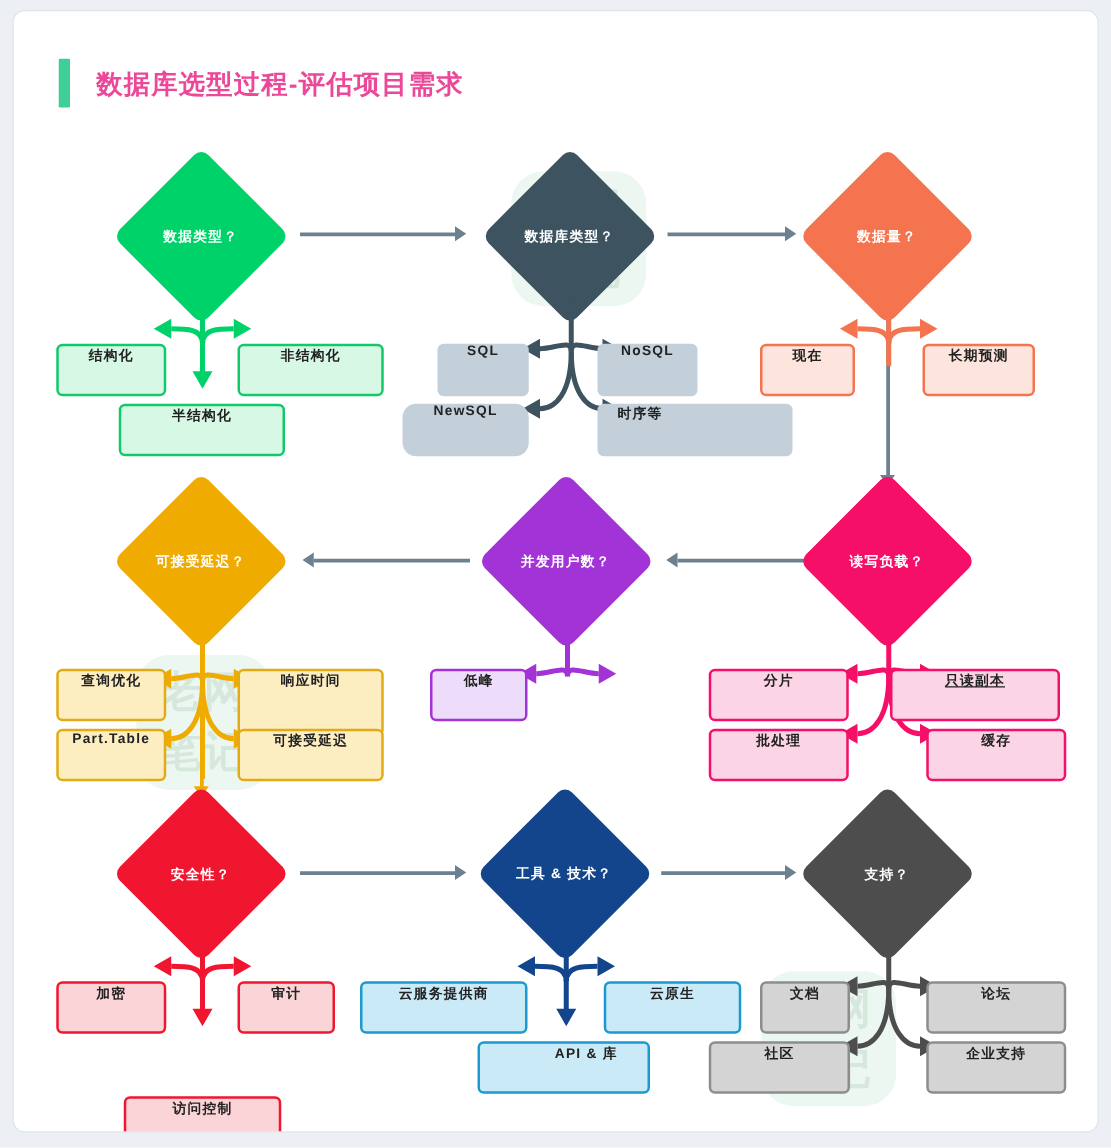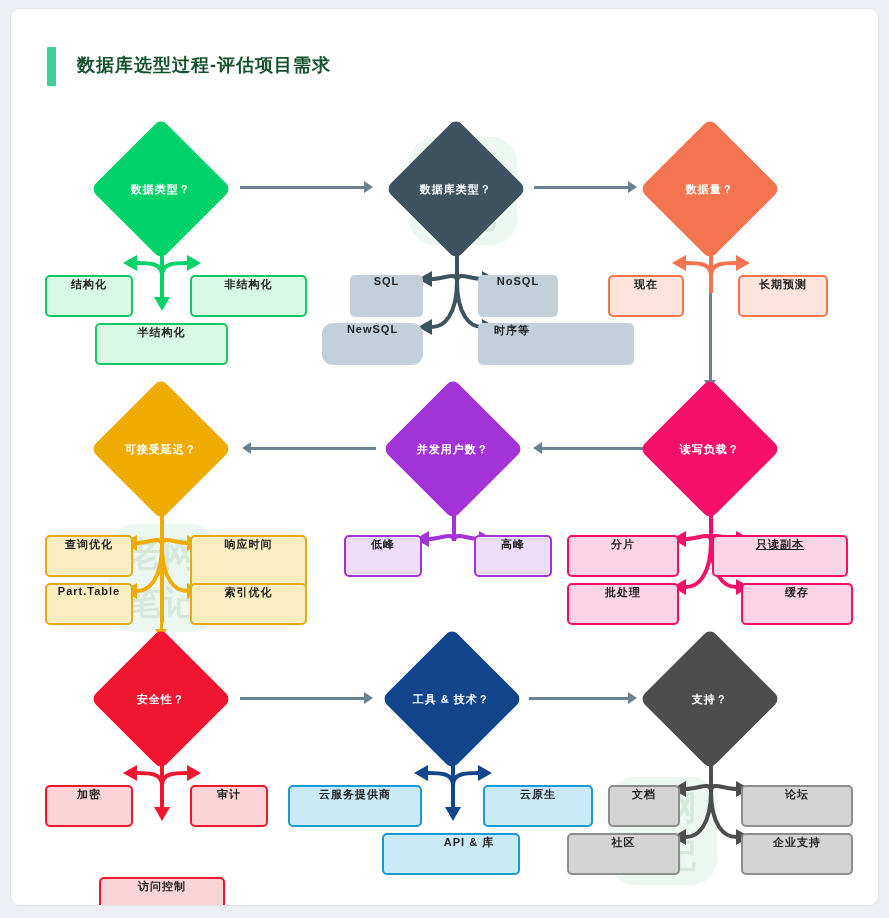--- a/index.html
+++ b/index.html
@@ -15,21 +15,21 @@
     box-sizing:border-box;overflow:hidden;
   }
 
   
   #accent-bar{
     position:absolute;left:36px;top:38px;width:9px;height:39px;
     background:#3ecf97;border-radius:1px;
   }
   #page-title{
     position:absolute;left:66px;top:44px;
-    font-size:18px;font-weight:bold;color:#14532d;letter-spacing:1px;
+    font-size:21px;font-weight:bold;color:#ec4899;letter-spacing:1px;
     white-space:nowrap;
   }
 
   
   .wm{
     position:absolute;width:108px;height:108px;border-radius:26px;
     background:#eaf6ef;opacity:.85;pointer-events:none;
   }
   .wm .wm-t{
     position:absolute;left:0;right:0;text-align:center;
@@ -204,38 +204,35 @@
   <div class="obox" style="left:34px;top:526px;width:88px;height:42px;background:#fdeec2;border:2px solid #e2ab16;">
     <span>查询优化</span>
   </div>
   <div class="obox" style="left:179px;top:526px;width:117px;height:54px;background:#fdeec2;border:2px solid #e2ab16;">
     <span>响应时间</span>
   </div>
   <div class="obox" style="left:34px;top:574px;width:88px;height:42px;background:#fdeec2;border:2px solid #e2ab16;">
     <span>Part.Table</span>
   </div>
   <div class="obox" style="left:179px;top:574px;width:117px;height:42px;background:#fdeec2;border:2px solid #e2ab16;">
-    <span>索引优化</span>
+    <span>可接受延迟</span>
   </div>
 
   <div class="diamond" style="left:392px;top:390px;width:100px;height:100px;background:#a233d6;">
     <span>并发用户数？</span>
   </div>
   <svg class="fan" style="left:400px;top:492px;width:86px;height:60px;" viewBox="0 0 86 60">
     <path d="M43 0 L43 40" stroke="#a233d6" stroke-width="4" fill="none"></path>
     <path d="M43 40 C43 30, 30 38, 18 38" stroke="#a233d6" stroke-width="4" fill="none"></path>
     <path d="M43 40 C43 30, 56 38, 68 38" stroke="#a233d6" stroke-width="4" fill="none"></path>
     <polygon points="18,30 4,38 18,46" fill="#a233d6"></polygon>
     <polygon points="68,30 82,38 68,46" fill="#a233d6"></polygon>
   </svg>
   <div class="obox" style="left:333px;top:526px;width:78px;height:42px;background:#eddcfa;border:2px solid #a233d6;">
     <span>低峰</span>
-  </div>
-  <div class="obox" style="left:463px;top:526px;width:78px;height:42px;background:#eddcfa;border:2px solid #a233d6;">
-    <span>高峰</span>
   </div>
 
   <div class="diamond" style="left:649px;top:390px;width:100px;height:100px;background:#f50f68;">
     <span>读写负载？</span>
   </div>
   <svg class="fan" style="left:657px;top:492px;width:86px;height:124px;" viewBox="0 0 86 124">
     <path d="M43 0 L43 40" stroke="#f50f68" stroke-width="4" fill="none"></path>
     <path d="M43 40 C43 30, 30 38, 18 38" stroke="#f50f68" stroke-width="4" fill="none"></path>
     <path d="M43 40 C43 30, 56 38, 68 38" stroke="#f50f68" stroke-width="4" fill="none"></path>
     <path d="M43 40 C43 74, 30 86, 18 86" stroke="#f50f68" stroke-width="4" fill="none"></path>

